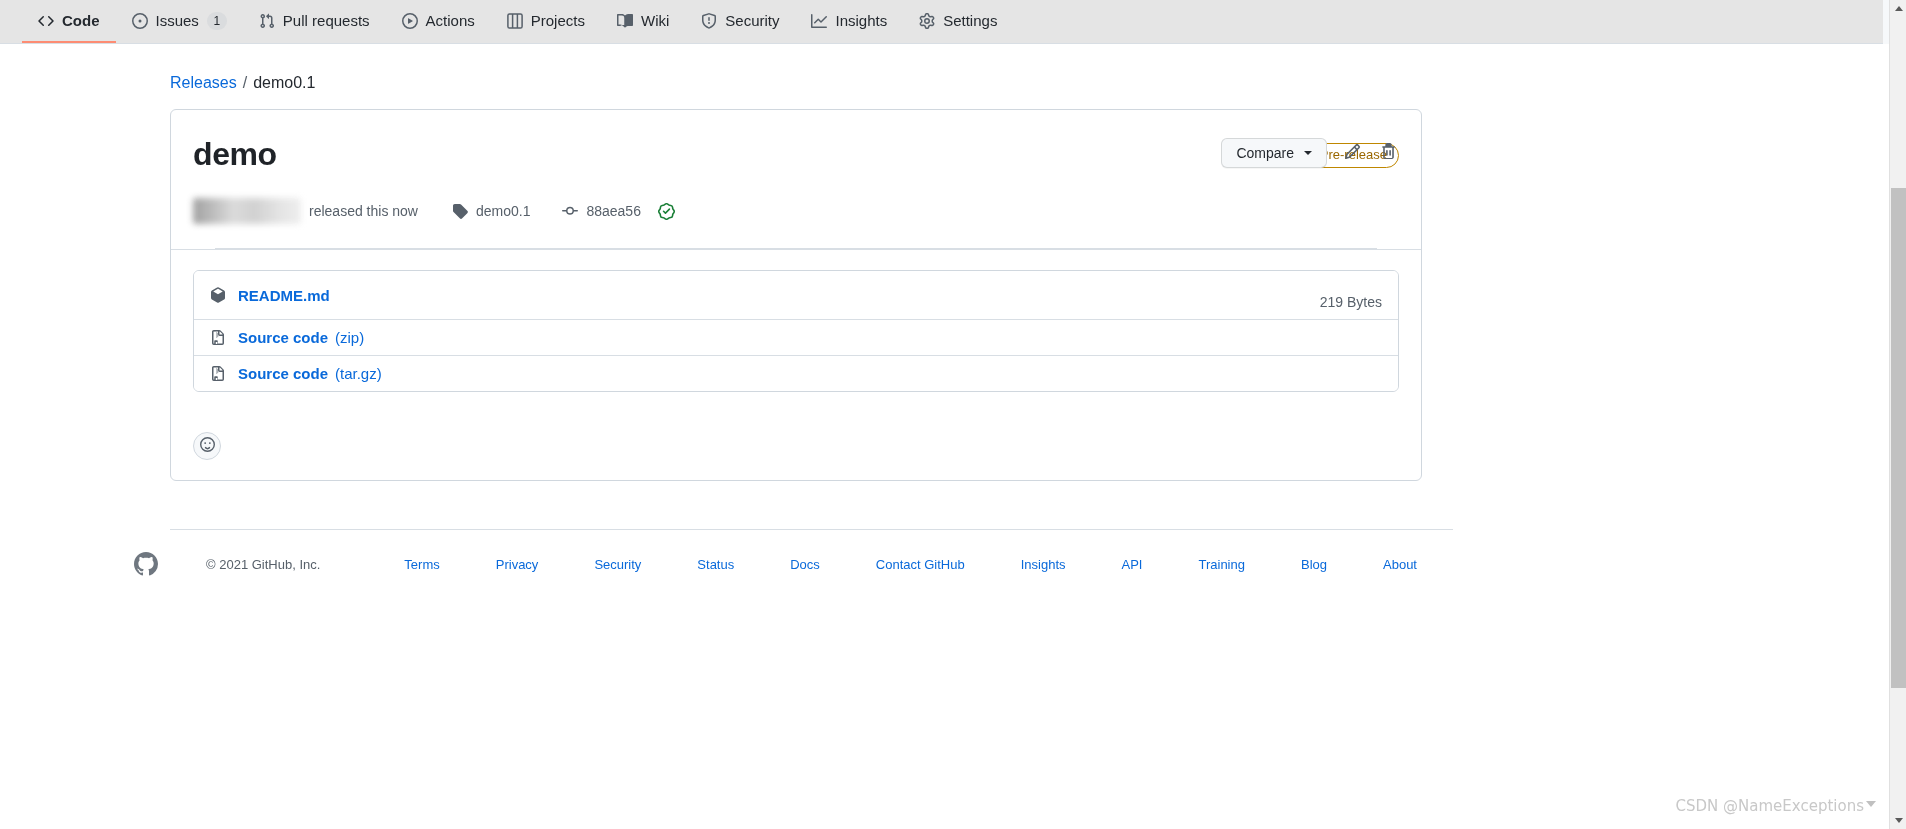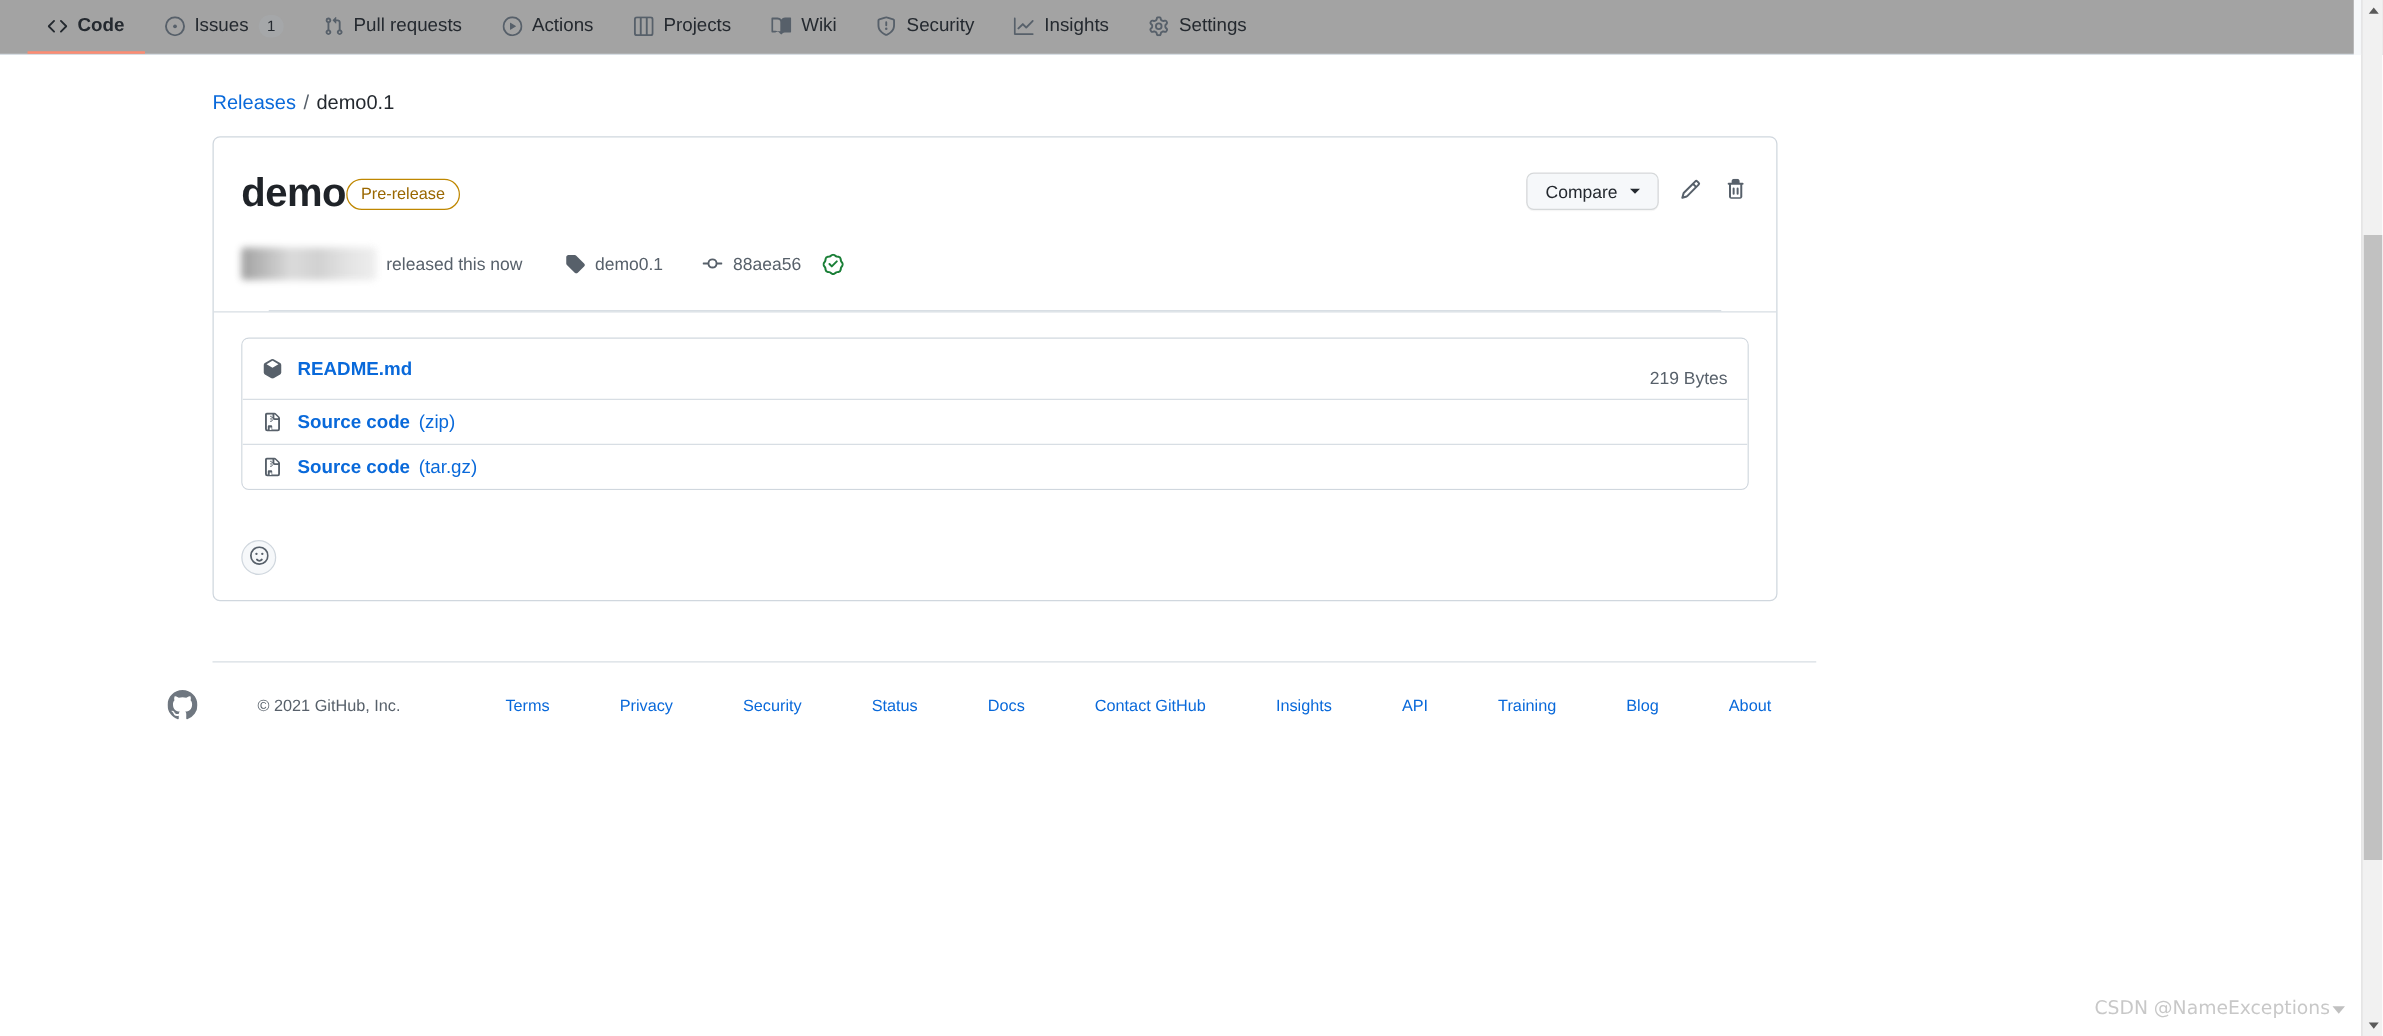--- a/index.html
+++ b/index.html
@@ -12,21 +12,21 @@
     font-family: "Liberation Sans", sans-serif;
     background: #ffffff;
     color: #24292f;
     font-size: 14px;
     position: relative;
   }
 
   
   #repo-nav {
     height: 44px;
-    background: #a3a3a3;
+    background: #e5e5e5;
     border-bottom: 1px solid #d8dee4;
     display: flex;
     align-items: stretch;
     padding-left: 22px;
     position: relative;
   }
   .nav-item {
     display: flex;
     align-items: center;
     gap: 8px;
@@ -95,21 +95,23 @@
     background: #ffffff;
   }
 
   .release-head {
     padding: 24px 22px 0 22px;
     position: relative;
   }
   .release-title-row {
     display: flex;
     align-items: center;
+    gap: 16px;
     min-height: 42px;
+    justify-content: space-between;
   }
   #release-title {
     font-size: 32px;
     font-weight: 700;
     letter-spacing: -0.4px;
     color: #1f2328;
     line-height: 1.1;
   }
   #prerelease-badge {
     display: inline-block;
@@ -327,21 +329,20 @@
 
   
   #watermark {
     position: absolute;
     right: 30px;
     bottom: 14px;
     color: #c8c8c8;
     font-size: 15px;
     font-family: "DejaVu Sans", sans-serif;
     display: flex;
-    align-items: center;
     gap: 2px;
     white-space: nowrap;
   }
   #watermark .wm-caret {
     width: 0; height: 0;
     border-left: 5px solid transparent;
     border-right: 5px solid transparent;
     border-top: 6px solid #c0c0c0;
     margin-top: 4px;
   }

